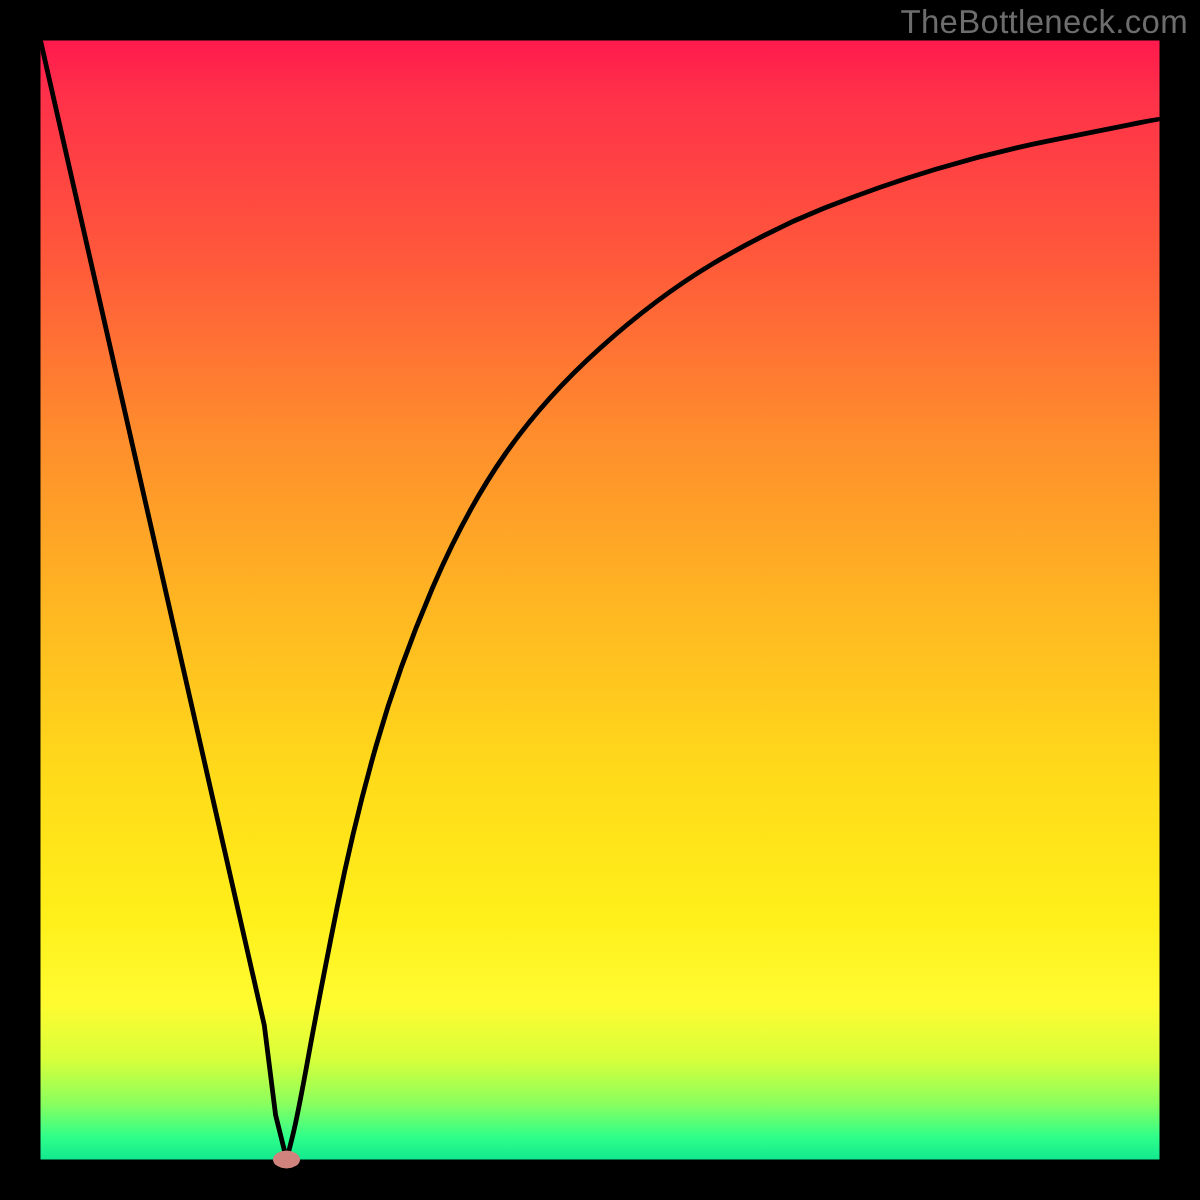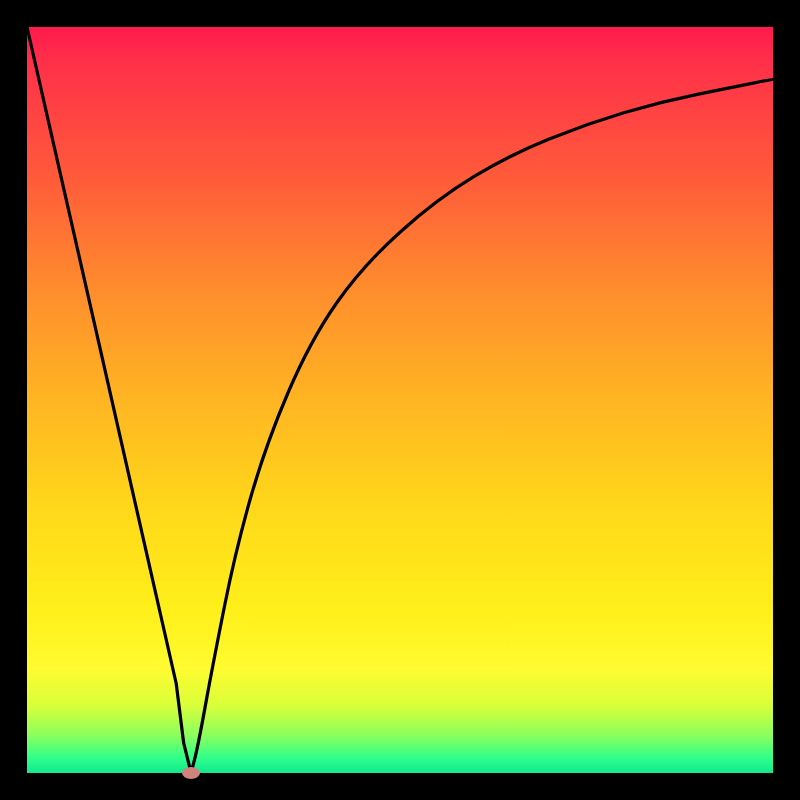--- a/index.html
+++ b/index.html
@@ -72,13 +72,14 @@
 </head>
 <body>
 
 <div class="frame">
   <div class="plot-area">
     <svg class="curve" viewBox="0 0 746 746" preserveAspectRatio="none">
       <path fill="none" stroke="#000" stroke-width="3.2" stroke-linejoin="round" stroke-linecap="round" d="M 0.0 0.0 L 37.3 164.1 L 74.6 328.2 L 111.9 492.4 L 149.2 656.5 L 156.7 716.2 L 164.1 746.0 Q 164.1 746.0 167.9 731.1 Q 171.6 716.2 179.0 675.1 Q 186.5 634.1 197.7 578.2 Q 208.9 522.2 223.8 470.0 Q 238.7 417.8 261.1 365.5 Q 283.5 313.3 309.6 276.0 Q 335.7 238.7 373.0 205.2 Q 410.3 171.6 447.6 149.2 Q 484.9 126.8 522.2 111.9 Q 559.5 97.0 596.8 85.8 Q 634.1 74.6 671.4 67.1 Q 708.7 59.7 727.3 55.9 T 746.0 52.2"></path>
     </svg>
     <div class="marker" style="left: 164.12px; top: 746px; background: rgb(207, 131, 124);"></div>
   </div>
+  <div class="watermark">TheBottleneck.com</div>
 </div>
 
 </body></html>

